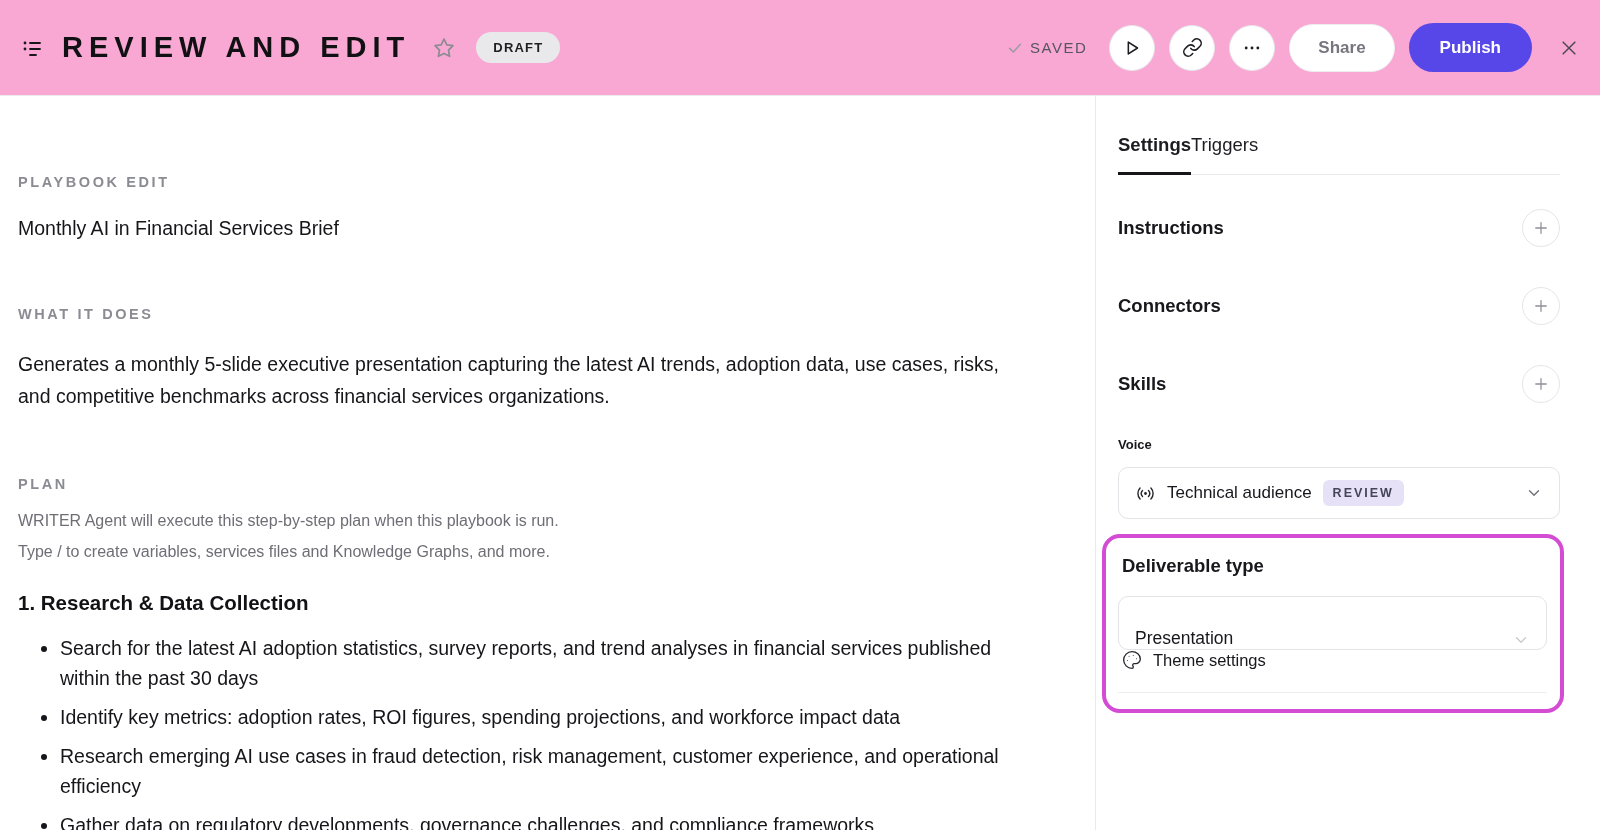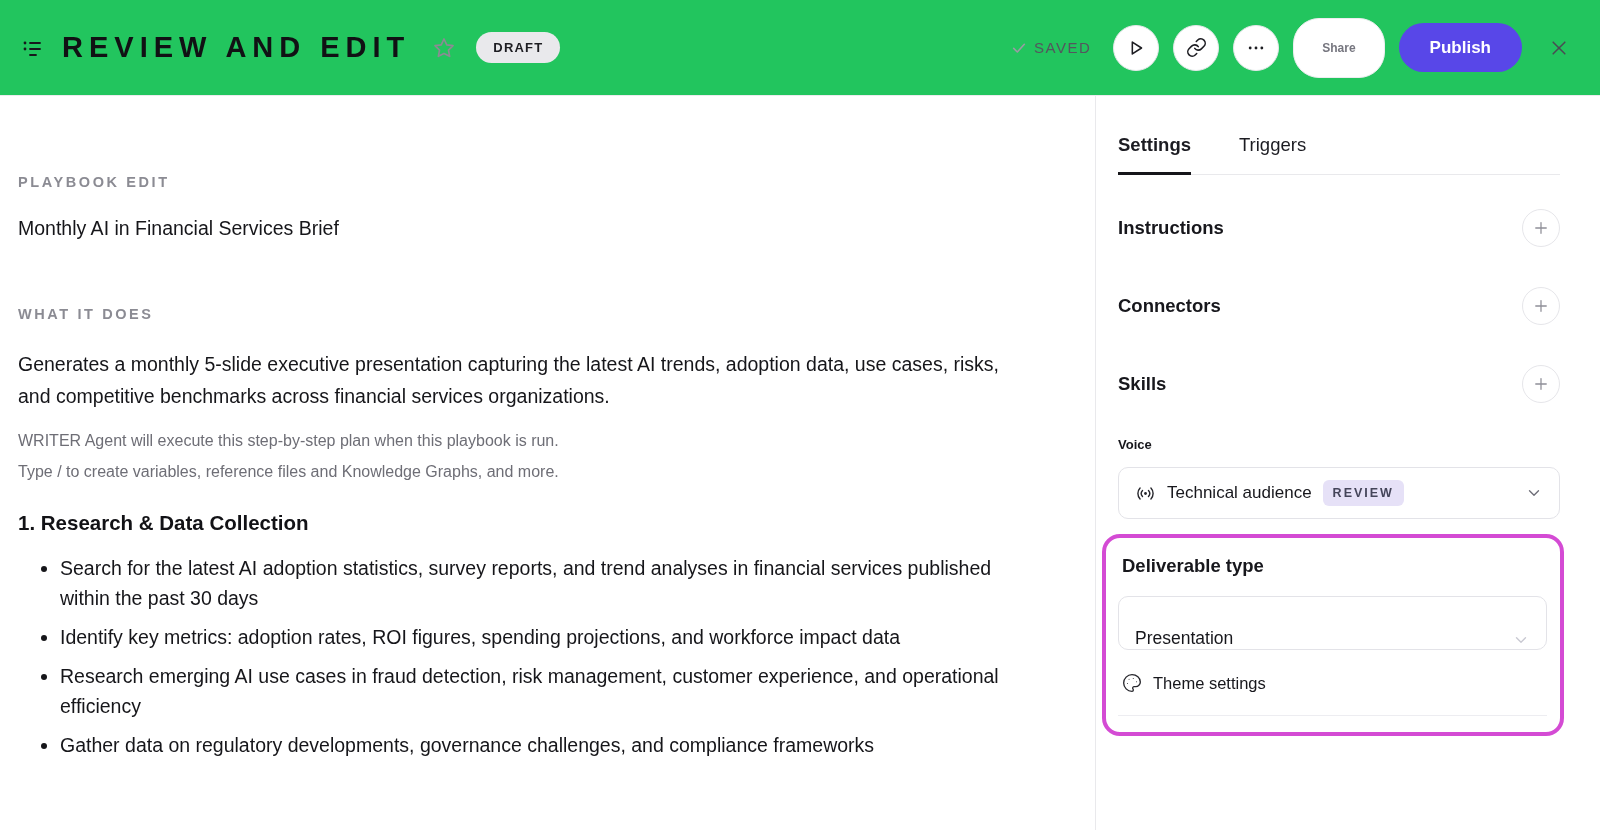--- a/index.html
+++ b/index.html
@@ -1,35 +1,35 @@
 <!DOCTYPE html>
 <html><head>
 <meta charset="utf-8">
 <style>
   * { margin:0; padding:0; box-sizing:border-box; }
   html,body { width:1600px; height:830px; overflow:hidden; background:#ffffff;
     font-family:"Liberation Sans", sans-serif; color:#17171c; }
 
   
-  .topbar { height:96px; display:flex; align-items:center; padding:0 24px 0 20px;
-    border-bottom:1px solid #ebebee; background:#22c55e; }
+  .topbar { height:96px; display:flex; align-items:center; padding:0 14px 0 20px;
+    border-bottom:1px solid #ebebee; background:#f9a8d4; }
   .topbar-left { display:flex; align-items:center; gap:18px; }
   .app-icon { width:24px; height:24px; color:#17171c; flex:0 0 auto; }
   .page-title { font-size:29px; font-weight:800; letter-spacing:6px; color:#111114; white-space:nowrap; }
   .star-btn { width:26px; height:26px; color:#8b8b93; background:none; border:none; cursor:pointer; margin-left:4px; }
   .draft-badge { background:#e9e9ec; color:#1d1d22; font-size:13px; font-weight:600;
     letter-spacing:1.2px; padding:8px 17px; border-radius:17px; }
   .topbar-right { margin-left:auto; display:flex; align-items:center; gap:14px; }
   .saved { display:flex; align-items:flex-end; gap:7px; color:#55555e; font-size:15px;
     letter-spacing:1.5px; font-weight:500; margin-right:8px; }
   .saved svg { color:#9b9ba4; }
   .circle-btn { width:46px; height:46px; border-radius:50%; border:1px solid #e6e6ea;
     background:#fff; display:flex; align-items:center; justify-content:center; color:#1d1d22; cursor:pointer; }
-  .share-btn { height:60px; padding:0 28px; border-radius:26px; border:1px solid #ededf0;
-    background:#fff; color:#76767f; font-size:12px; font-weight:600; cursor:pointer; }
+  .share-btn { height:48px; padding:0 28px; border-radius:26px; border:1px solid #ededf0;
+    background:#fff; color:#76767f; font-size:17px; font-weight:600; cursor:pointer; }
   .publish-btn { height:49px; padding:0 31px; border-radius:26px; border:none;
     color:#fff; font-size:17px; font-weight:700; cursor:pointer; }
   .close-btn { width:34px; height:34px; background:none; border:none; color:#4a4a52;
     cursor:pointer; margin-left:6px; display:flex; align-items:center; justify-content:center; }
 
   
   .content { display:flex; height:734px; }
   .doc-pane { width:1096px; border-right:1px solid #e9e9ec; padding:78px 84px 0 18px; overflow:hidden; }
   .side-pane { width:504px; padding:0 40px 0 22px; }
 
@@ -39,21 +39,21 @@
   .doc-what-label { margin-top:66px; }
   .doc-paragraph { margin-top:26px; font-size:19.5px; line-height:32px; color:#16161a; max-width:1000px; }
   .doc-plan-label { margin-top:64px; }
   .plan-hint { margin-top:17px; color:#6e6e76; font-size:16px; line-height:24px; }
   .plan-hint + .plan-hint { margin-top:7px; }
   .plan-section-title { margin-top:27px; font-size:20.5px; font-weight:700; color:#121216; }
   .plan-bullets { margin-top:18px; padding-left:42px; max-width:1000px; }
   .plan-bullets li { font-size:19.5px; line-height:30px; color:#16161a; margin-bottom:9px; }
 
   
-  .tabs { display:flex; gap:48px; padding-top:38px; border-bottom:1px solid #e9e9ec; }
+  .tabs { display:flex; padding-top:38px; border-bottom:1px solid #e9e9ec; }
   .tab { font-size:18.5px; color:#1c1c22; padding-bottom:18px; position:relative; cursor:pointer; }
   .tab.active { font-weight:700; }
   .tab.active::after { content:""; position:absolute; left:0; right:0; bottom:-1px; height:3px; background:#16161a; }
 
   .side-rows { margin-top:14px; }
   .side-row { height:78px; display:flex; align-items:center; justify-content:space-between; }
   .side-row-label { font-size:18.5px; font-weight:600; color:#17171c; }
   .plus-btn { width:38px; height:38px; border-radius:50%; border:1px solid #e6e6ea; background:#fff;
     color:#8f8f98; display:flex; align-items:center; justify-content:center; cursor:pointer; }
 
@@ -66,21 +66,21 @@
     padding:6px 10px; border-radius:6px; }
   .voice-chevron { margin-left:auto; color:#6e6e78; }
 
   .highlight-box { margin:15px -4px 0 -16px; border:4px solid; border-radius:18px;
     padding:17px 13px 16px 12px; }
   .deliverable-label { font-size:18.5px; font-weight:600; color:#17171c; padding-left:4px; }
   .deliverable-select { margin-top:19px; height:54px; border:1px solid #e3e3e8; border-radius:10px;
     display:flex; align-items:flex-end; padding:0 16px; cursor:pointer; background:#fff; }
   .deliverable-value { font-size:17.5px; color:#17171c; }
   .deliverable-chevron { margin-left:auto; color:#c9c9d2; }
-  .theme-row { margin-top:23px; display:flex; align-items:center; gap:11px; padding-left:4px; cursor:pointer; }
+  .theme-row { display:flex; align-items:center; gap:11px; padding-left:4px; cursor:pointer; }
   .theme-icon { color:#26262c; }
   .theme-label { font-size:16.5px; color:#17171c; }
   .box-divider { margin-top:22px; border-top:1px solid #ededf1; height:0; }
 
   svg { display:block; }
 </style>
 </head>
 <body>
 
 <header class="topbar">
@@ -141,22 +141,23 @@
 
 <div class="content">
 
   <main class="doc-pane">
     <div class="eyebrow">PLAYBOOK EDIT</div>
     <div class="doc-name">Monthly AI in Financial Services Brief</div>
 
     <div class="eyebrow doc-what-label">WHAT IT DOES</div>
     <p class="doc-paragraph">Generates a monthly 5-slide executive presentation capturing the latest AI trends, adoption data, use cases, risks, and competitive benchmarks across financial services organizations.</p>
 
+    <div class="eyebrow doc-plan-label">PLAN</div>
     <p class="plan-hint">WRITER Agent will execute this step-by-step plan when this playbook is run.</p>
-    <p class="plan-hint">Type / to create variables, reference files and Knowledge Graphs, and more.</p>
+    <p class="plan-hint">Type / to create variables, services files and Knowledge Graphs, and more.</p>
 
     <h2 class="plan-section-title">1. Research &amp; Data Collection</h2>
     <ul class="plan-bullets">
       <li>Search for the latest AI adoption statistics, survey reports, and trend analyses in financial services published within the past 30 days</li>
       <li>Identify key metrics: adoption rates, ROI figures, spending projections, and workforce impact data</li>
       <li>Research emerging AI use cases in fraud detection, risk management, customer experience, and operational efficiency</li>
       <li>Gather data on regulatory developments, governance challenges, and compliance frameworks</li>
     </ul>
   </main>
 

